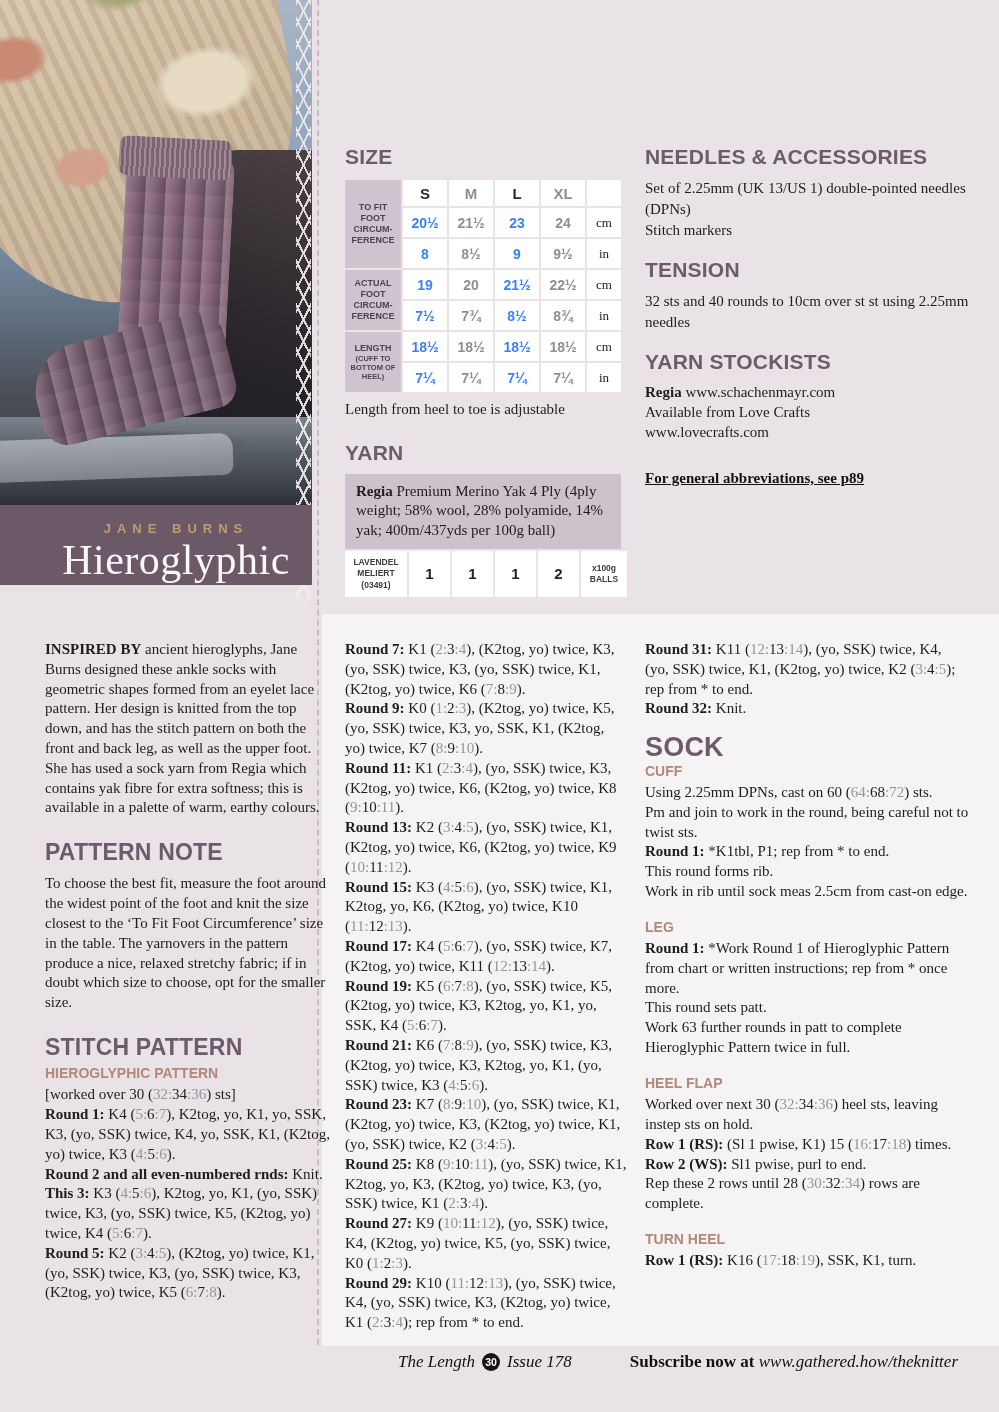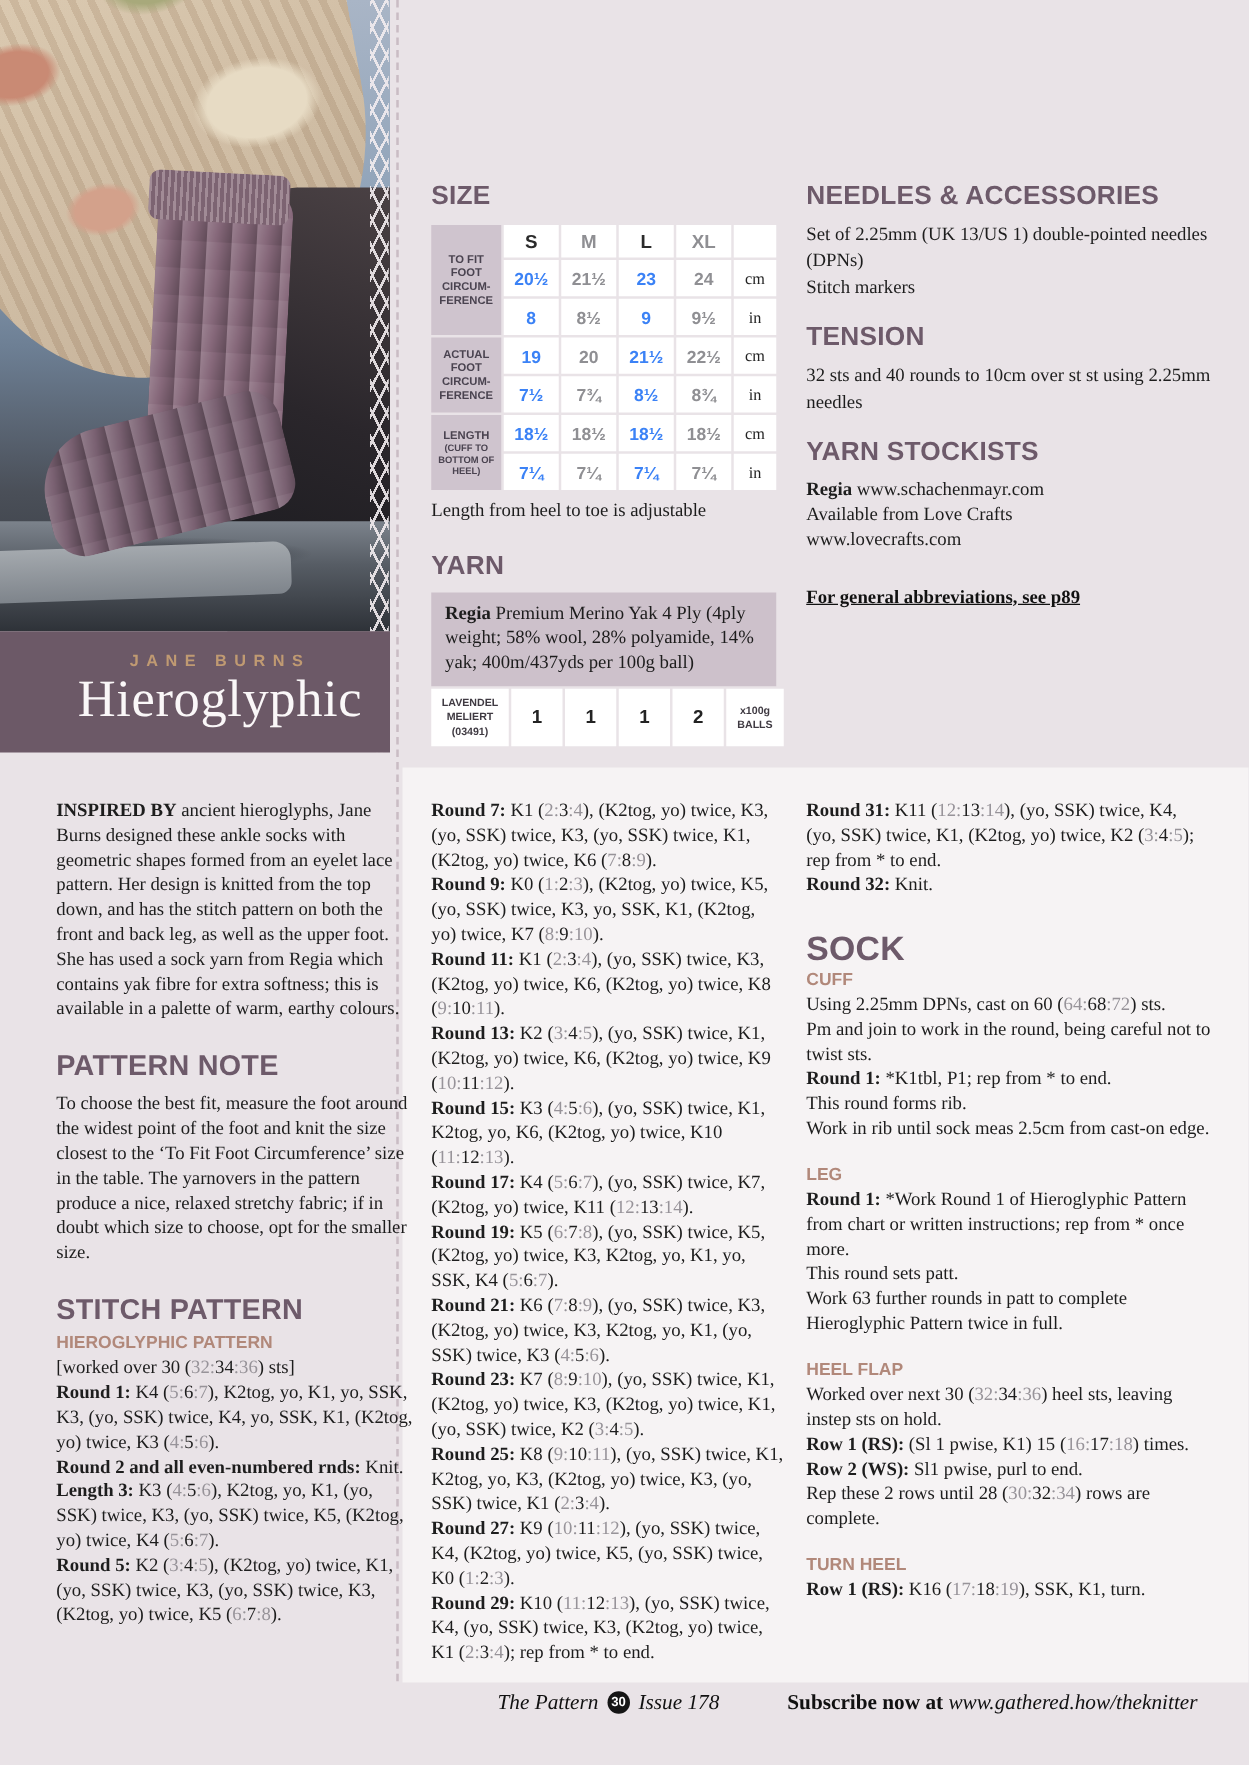--- a/index.html
+++ b/index.html
@@ -46,21 +46,21 @@
     background:radial-gradient(closest-side, rgba(10,10,14,.55), rgba(10,10,14,0));}
 
   .stitch-edge{position:absolute;left:296px;top:0;width:15px;height:602px;opacity:.9;
     background-image:
       repeating-linear-gradient(63deg, transparent 0 4px, #f3edf0 4px 6px, transparent 6px 10px),
       repeating-linear-gradient(-63deg, transparent 0 4px, #f3edf0 4px 6px, transparent 6px 10px);}
   .dash-rule{position:absolute;left:317px;top:0;height:1345px;width:0;
     border-left:2px dashed #c9bcc4;}
 
   
-  .titleband{position:absolute;left:0;top:505px;width:312px;height:97px;background:#6c5967;
+  .titleband{position:absolute;left:0;top:505px;width:312px;height:80px;background:#6c5967;
     text-align:center;padding-left:40px;box-sizing:border-box;}
   .author{margin-top:16px;font:700 13px "Liberation Sans",sans-serif;letter-spacing:6px;color:#c09a72;}
   .ptitle{font:400 42px/1.05 "Liberation Serif",serif;color:#faf7f8;letter-spacing:.5px;margin-top:2px;}
 
   .content-panel{position:absolute;left:322px;top:614px;width:677px;height:732px;background:#f6f3f4;}
 
   
   .h1{font:700 21px/1.05 "Liberation Sans",sans-serif;color:#6d5a6a;letter-spacing:.2px;margin:0 0 10px;}
   .h1.lg{font-size:23px;}
   .h1.xl{font-size:27px;margin-bottom:2px;}
@@ -88,21 +88,21 @@
 
   .topmid{position:absolute;left:345px;top:146px;width:276px;}
   .topright{position:absolute;left:645px;top:146px;width:330px;}
   .topright .bp{line-height:1.4;}
   .boldnote{font:700 15px/1.3 "Liberation Serif",serif;color:#111;text-decoration:underline;}
 
   .colA{position:absolute;left:45px;top:640px;width:288px;}
   .colB{position:absolute;left:345px;top:640px;width:282px;}
   .colC{position:absolute;left:645px;top:640px;width:324px;}
 
-  .mt14{margin-top:26px;} .mt18{margin-top:18px;} .mt22{margin-top:22px;}
+  .mt14{margin-top:14px;} .mt18{margin-top:18px;} .mt22{margin-top:22px;}
 
   
   .footer{position:absolute;left:0;top:1352px;width:999px;font:italic 17px "Liberation Serif",serif;color:#111;}
   .f-left{position:absolute;left:398px;top:0;display:flex;align-items:center;gap:7px;}
   .badge{display:inline-block;width:18px;height:18px;border-radius:50%;background:#151515;color:#fff;
     font:700 10.5px/18px "Liberation Sans",sans-serif;text-align:center;font-style:normal;}
   .f-right{position:absolute;right:41px;top:0;}
   .f-bold{font-style:normal;font-weight:700;}
 </style>
 </head>
@@ -207,21 +207,21 @@
 
   <div class="h1 lg mt22">PATTERN NOTE</div>
   <p class="bp">To choose the best fit, measure the foot around the widest point of the foot and knit the size closest to the ‘To Fit Foot Circumference’ size in the table. The yarnovers in the pattern produce a nice, relaxed stretchy fabric; if in doubt which size to choose, opt for the smaller size.</p>
 
   <div class="h1 lg mt22" style="margin-bottom:7px">STITCH PATTERN</div>
   <div class="h3tan">HIEROGLYPHIC PATTERN</div>
   <div>
       <p class="rp">[worked over 30 (<span class="gy">32:</span>34<span class="gy">:36</span>) sts]</p>
       <p class="rp"><b>Round 1:</b> K4 (<span class="gy">5:</span>6<span class="gy">:7</span>), K2tog, yo, K1, yo, SSK, K3, (yo, SSK) twice, K4, yo, SSK, K1, (K2tog, yo) twice, K3 (<span class="gy">4:</span>5<span class="gy">:6</span>).</p>
       <p class="rp"><b>Round 2 and all even-numbered rnds:</b> Knit.</p>
-      <p class="rp"><b>Length 3:</b> K3 (<span class="gy">4:</span>5<span class="gy">:6</span>), K2tog, yo, K1, (yo, SSK) twice, K3, (yo, SSK) twice, K5, (K2tog, yo) twice, K4 (<span class="gy">5:</span>6<span class="gy">:7</span>).</p>
+      <p class="rp"><b>This 3:</b> K3 (<span class="gy">4:</span>5<span class="gy">:6</span>), K2tog, yo, K1, (yo, SSK) twice, K3, (yo, SSK) twice, K5, (K2tog, yo) twice, K4 (<span class="gy">5:</span>6<span class="gy">:7</span>).</p>
       <p class="rp"><b>Round 5:</b> K2 (<span class="gy">3:</span>4<span class="gy">:5</span>), (K2tog, yo) twice, K1, (yo, SSK) twice, K3, (yo, SSK) twice, K3, (K2tog, yo) twice, K5 (<span class="gy">6:</span>7<span class="gy">:8</span>).</p>
     </div>
 </div>
 
 <div class="colB">
   <div>
       <p class="rp"><b>Round 7:</b> K1 (<span class="gy">2:</span>3<span class="gy">:4</span>), (K2tog, yo) twice, K3, (yo, SSK) twice, K3, (yo, SSK) twice, K1, (K2tog, yo) twice, K6 (<span class="gy">7:</span>8<span class="gy">:9</span>).</p>
       <p class="rp"><b>Round 9:</b> K0 (<span class="gy">1:</span>2<span class="gy">:3</span>), (K2tog, yo) twice, K5, (yo, SSK) twice, K3, yo, SSK, K1, (K2tog, yo) twice, K7 (<span class="gy">8:</span>9<span class="gy">:10</span>).</p>
       <p class="rp"><b>Round 11:</b> K1 (<span class="gy">2:</span>3<span class="gy">:4</span>), (yo, SSK) twice, K3, (K2tog, yo) twice, K6, (K2tog, yo) twice, K8 (<span class="gy">9:</span>10<span class="gy">:11</span>).</p>
       <p class="rp"><b>Round 13:</b> K2 (<span class="gy">3:</span>4<span class="gy">:5</span>), (yo, SSK) twice, K1, (K2tog, yo) twice, K6, (K2tog, yo) twice, K9 (<span class="gy">10:</span>11<span class="gy">:12</span>).</p>
@@ -268,21 +268,21 @@
     </div>
 
   <div class="h3tan mt18">TURN HEEL</div>
   <div>
       <p class="rp"><b>Row 1 (RS):</b> K16 (<span class="gy">17:</span>18<span class="gy">:19</span>), SSK, K1, turn.</p>
     </div>
 </div>
 
 <div class="footer">
   <div class="f-left">
-    <span>The Pattern</span>
+    <span>The Length</span>
     <span class="badge">30</span>
     <span>Issue 178</span>
   </div>
   <div class="f-right">
     <span class="f-bold">Subscribe now at</span>
     <span>www.gathered.how/theknitter</span>
   </div>
 </div>
 
 </body></html>

